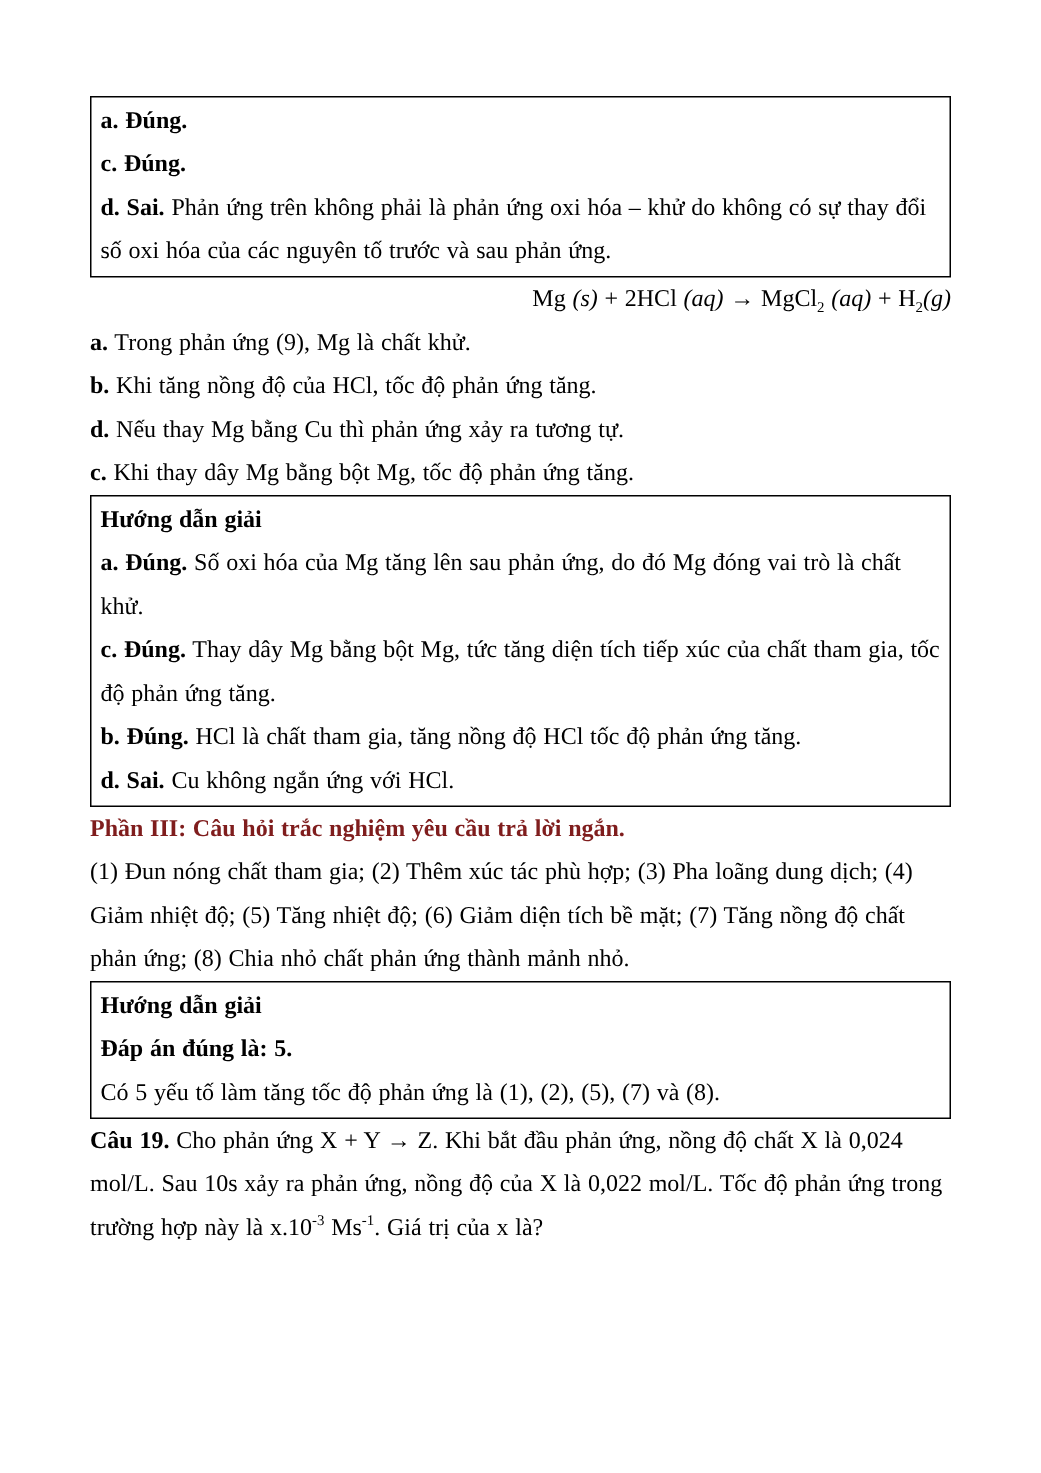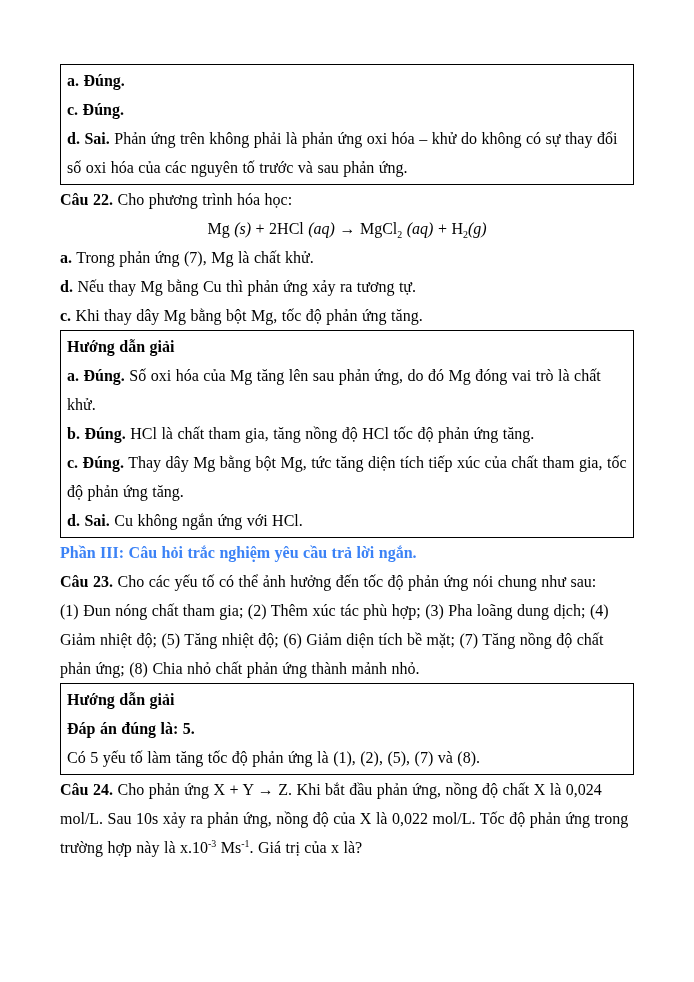--- a/index.html
+++ b/index.html
@@ -41,41 +41,40 @@
 </head>
 <body>
 
 <div class="page" style="background: rgb(255, 255, 255);">
     <div class="block box">
       <p class="para"><span class="bold">a. Đúng.</span></p>
       <p class="para"><span class="bold">c. Đúng.</span></p>
       <p class="para"><span class="bold">d. Sai.</span><span> Phản ứng trên không phải là phản ứng oxi hóa – khử do không có sự thay đổi số oxi hóa của các nguyên tố trước và sau phản ứng.</span></p>
     </div>
     <div class="block">
-      <p class="para"><span class="bold">Câu 22.</span><span> Cho phương trình hóa học:</span></p>
-      <p class="para" style="text-align: center;"><span>Mg </span><span class="italic">(s)</span><span> + 2HCl </span><span class="italic">(aq)</span><span> → MgCl</span><sub>2</sub><span> </span><span class="italic">(aq)</span><span> + H</span><sub>2</sub><span class="italic">(g)</span></p>
-      <p class="para"><span class="bold">a.</span><span> Trong phản ứng (7), Mg là chất khử.</span></p>
+      <p class="para" style="text-align: right;"><span>Mg </span><span class="italic">(s)</span><span> + 2HCl </span><span class="italic">(aq)</span><span> → MgCl</span><sub>2</sub><span> </span><span class="italic">(aq)</span><span> + H</span><sub>2</sub><span class="italic">(g)</span></p>
+      <p class="para"><span class="bold">a.</span><span> Trong phản ứng (9), Mg là chất khử.</span></p>
+      <p class="para"><span class="bold">b.</span><span> Khi tăng nồng độ của HCl, tốc độ phản ứng tăng.</span></p>
       <p class="para"><span class="bold">d.</span><span> Nếu thay Mg bằng Cu thì phản ứng xảy ra tương tự.</span></p>
       <p class="para"><span class="bold">c.</span><span> Khi thay dây Mg bằng bột Mg, tốc độ phản ứng tăng.</span></p>
     </div>
     <div class="block box">
       <p class="para"><span class="bold">Hướng dẫn giải</span></p>
       <p class="para"><span class="bold">a. Đúng.</span><span> Số oxi hóa của Mg tăng lên sau phản ứng, do đó Mg đóng vai trò là chất khử.</span></p>
+      <p class="para"><span class="bold">c. Đúng.</span><span> Thay dây Mg bằng bột Mg, tức tăng diện tích tiếp xúc của chất tham gia, tốc độ phản ứng tăng.</span></p>
       <p class="para"><span class="bold">b. Đúng.</span><span> HCl là chất tham gia, tăng nồng độ HCl tốc độ phản ứng tăng.</span></p>
-      <p class="para"><span class="bold">c. Đúng.</span><span> Thay dây Mg bằng bột Mg, tức tăng diện tích tiếp xúc của chất tham gia, tốc độ phản ứng tăng.</span></p>
       <p class="para"><span class="bold">d. Sai.</span><span> Cu không ngắn ứng với HCl.</span></p>
     </div>
     <div class="block">
-      <p class="para"><span class="bold" style="color: #3b82f6; font-family: Liberation Serif, serif;">Phần III: Câu hỏi trắc nghiệm yêu cầu trả lời ngắn.</span></p>
+      <p class="para"><span class="bold" style="color: #7f1d1d; font-family: Liberation Serif, serif;">Phần III: Câu hỏi trắc nghiệm yêu cầu trả lời ngắn.</span></p>
     </div>
     <div class="block">
-      <p class="para"><span class="bold">Câu 23.</span><span> Cho các yếu tố có thể ảnh hưởng đến tốc độ phản ứng nói chung như sau:</span></p>
       <p class="para"><span>(1) Đun nóng chất tham gia; (2) Thêm xúc tác phù hợp; (3) Pha loãng dung dịch; (4) Giảm nhiệt độ; (5) Tăng nhiệt độ; (6) Giảm diện tích bề mặt; (7) Tăng nồng độ chất phản ứng; (8) Chia nhỏ chất phản ứng thành mảnh nhỏ.</span></p>
     </div>
     <div class="block box">
       <p class="para"><span class="bold">Hướng dẫn giải</span></p>
       <p class="para"><span class="bold">Đáp án đúng là: 5.</span></p>
       <p class="para"><span>Có 5 yếu tố làm tăng tốc độ phản ứng là (1), (2), (5), (7) và (8).</span></p>
     </div>
     <div class="block">
-      <p class="para"><span class="bold">Câu 24.</span><span> Cho phản ứng X + Y → Z. Khi bắt đầu phản ứng, nồng độ chất X là 0,024 mol/L. Sau 10s xảy ra phản ứng, nồng độ của X là 0,022 mol/L. Tốc độ phản ứng trong trường hợp này là x.10</span><sup>-3</sup><span> Ms</span><sup>-1</sup><span>. Giá trị của x là?</span></p>
+      <p class="para"><span class="bold">Câu 19.</span><span> Cho phản ứng X + Y → Z. Khi bắt đầu phản ứng, nồng độ chất X là 0,024 mol/L. Sau 10s xảy ra phản ứng, nồng độ của X là 0,022 mol/L. Tốc độ phản ứng trong trường hợp này là x.10</span><sup>-3</sup><span> Ms</span><sup>-1</sup><span>. Giá trị của x là?</span></p>
     </div>
   </div>
 
 </body></html>

